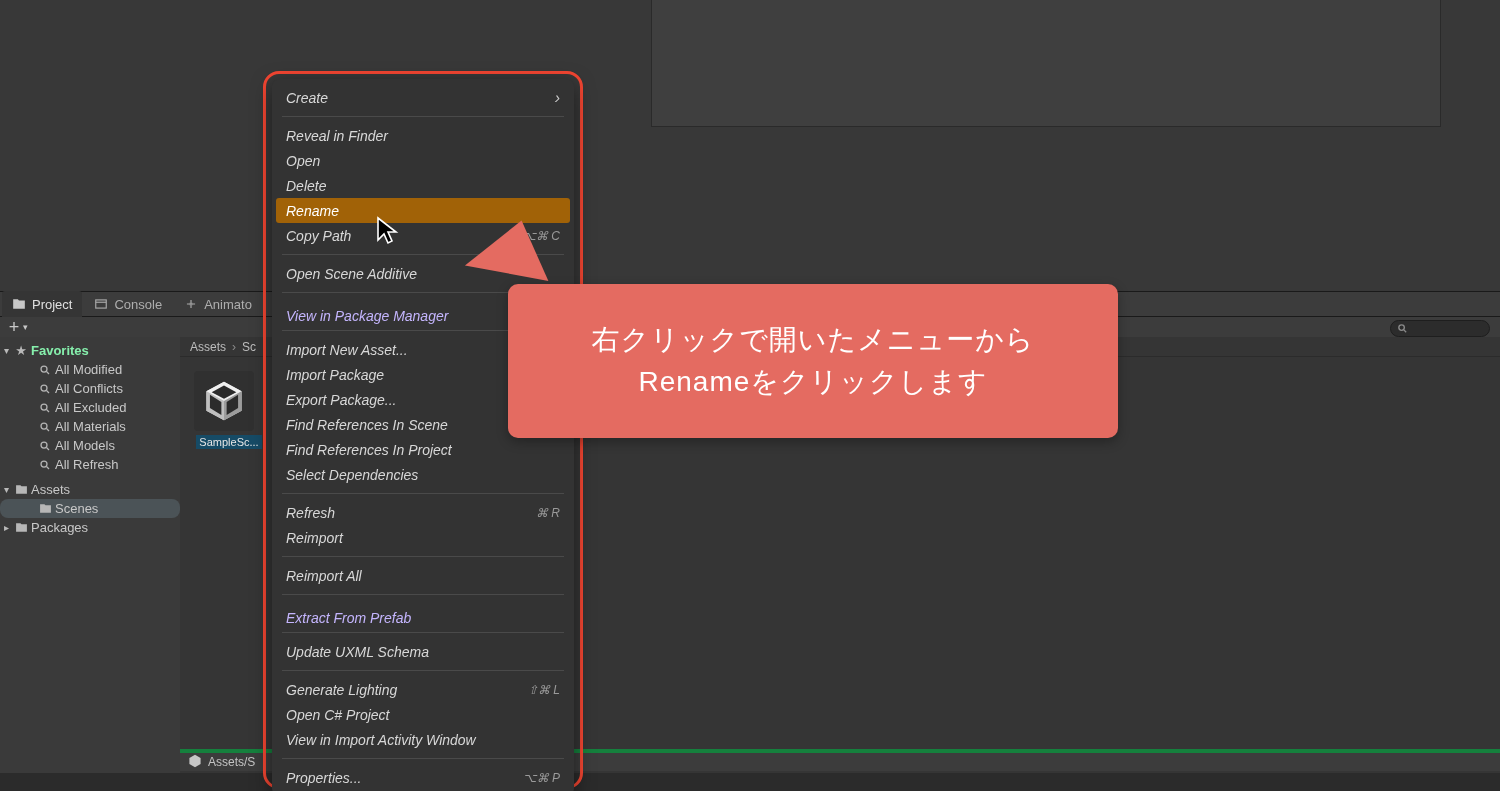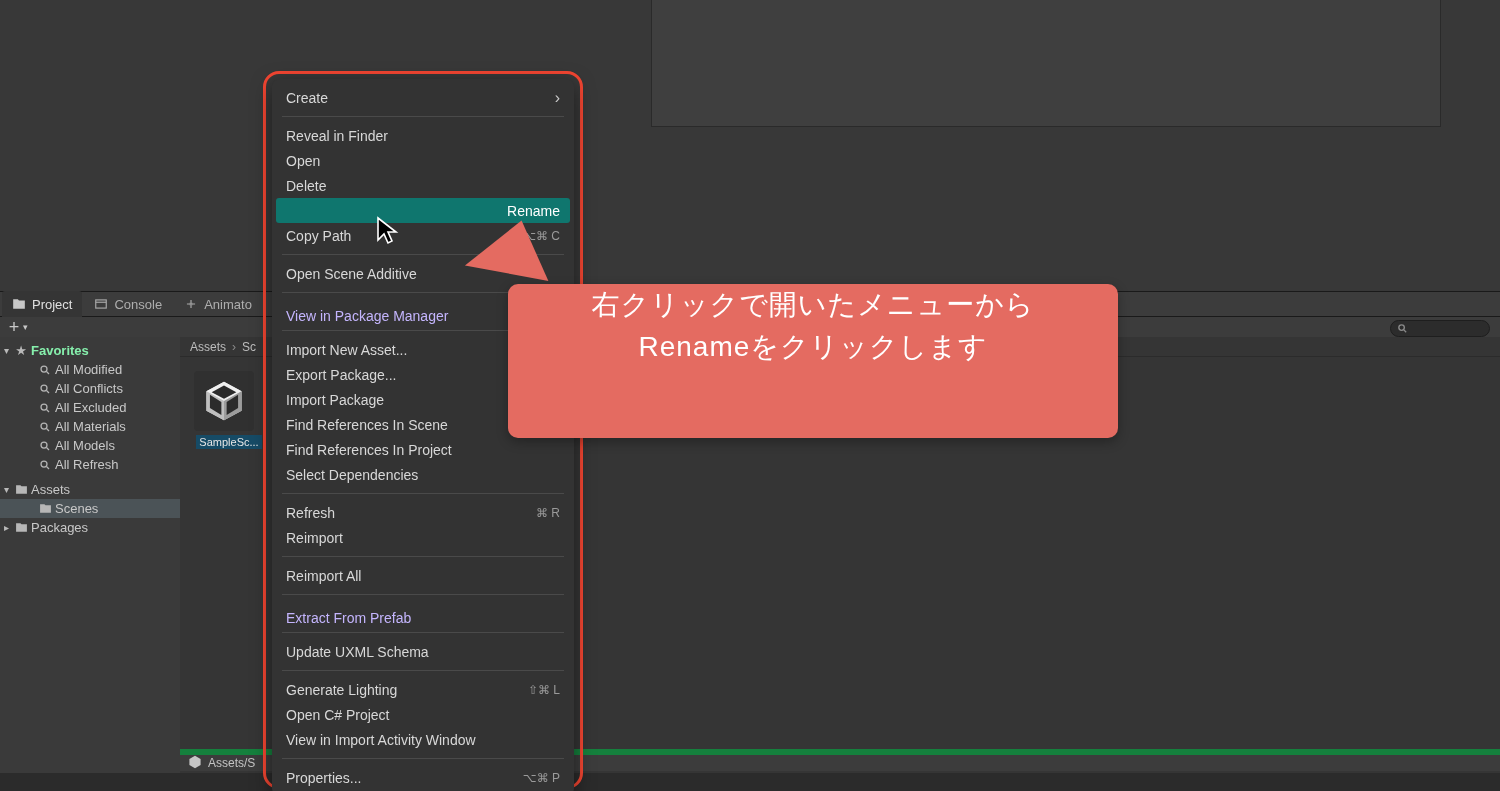--- a/index.html
+++ b/index.html
@@ -43,21 +43,21 @@
   
   .left-tree{
     position:absolute; left:0; top:337px; width:180px; bottom:0;
     background:#3a3a3a;
     padding-top:4px;
   }
   .tree-row{
     height:19px; display:flex; align-items:center; padding-left:4px; font-size:13px;
   }
   .tree-row.indent2{ padding-left:38px; }
-  .tree-row.sel{ background:#4b5357; }
+  .tree-row.sel{ background:#4b5357;border-radius:8px; }
   .tree-row .tri{ width:10px; font-size:10px; color:#b9b9b9; }
   .tree-row .ic{ width:14px; display:inline-flex; justify-content:center; margin-right:3px; color:#b9b9b9;}
   .fav{ color:#86efac; font-weight:bold;}
   .section-gap{ height:6px;}
   
   .content-col{
     position:absolute; left:180px; top:337px; right:0; bottom:0;
     background:#353535;
   }
   .breadcrumb{
@@ -76,21 +76,21 @@
     display:flex; align-items:center; justify-content:center;
     margin-bottom:4px;
   }
   .asset-caption{
     display:inline-block;
     background:#164b66; color:#e6e6e6; font-size:11px; padding:1px 0;
     border-radius:0; width:66px; overflow:hidden; white-space:nowrap;
   }
   .status-bar{
     position:absolute; left:180px; right:0; height:22px; bottom:20px;
-    background:#3c3c3c; border-top:6px solid #15803d;
+    background:#3c3c3c; border-top:4px solid #15803d;
     display:flex; align-items:center; padding-left:8px; font-size:12px; color:#c4c4c4;
   }
   .bottom-strip{ position:absolute; left:0; right:0; bottom:0; height:18px; background:#2b2b2b;}
   
   .search-right{
     position:absolute; right:10px; top:320px; width:100px; height:17px;
     background:#2c2c2c; border:1px solid #1e1e1e; border-radius:9px;
     color:#808080; display:flex; align-items:center; padding-left:6px; font-size:11px;
   }
   
@@ -100,33 +100,33 @@
     pointer-events:none;
   }
   .ctx-menu{
     position:absolute; left:272px; top:79px; width:302px;
     background:#333333; border-radius:8px;
     box-shadow:0 6px 20px rgba(0,0,0,.5);
     padding:6px 0;
   }
   .ctx-item{
     height:25px; display:flex; align-items:center; justify-content:space-between;
-    padding:0 14px; font-size:14px; color:#d8d8d8;
+    padding:0 14px; font-size:14px; color:#d8d8d8;font-style:italic;
   }
   .ctx-item.header{ justify-content:space-between;}
-  .ctx-item.hov{ background:#0f766e; color:#fff; border-radius:3px; margin:0 4px; padding:0 10px;justify-content:flex-end;}
+  .ctx-item.hov{ background:#a16207; color:#fff; border-radius:3px; margin:0 4px; padding:0 10px;}
   .ctx-item.dis{ color:#c4b5fd;align-items:flex-end; }
   .ctx-sep{ height:1px; background:#4a4a4a; margin:6px 10px;}
   .ctx-short{ font-size:12px; color:#9a9a9a; }
   .ctx-chevron{ color:#c8c8c8; font-size:16px;}
   
   .callout{
     position:absolute; left:508px; top:284px; width:610px; height:154px;
     background:#e46b61; border-radius:10px;
-    display:flex; flex-direction:column; align-items:center; justify-content:flex-start;
+    display:flex; flex-direction:column; align-items:center; justify-content:center;
     color:#fff; font-size:28px; line-height:42px; letter-spacing:1px;
     box-shadow:0 4px 12px rgba(0,0,0,.3);
   }
   .callout-tail{
     position:absolute; left:468px; top:232px;
     width:0; height:0;
     border-right:70px solid #e46b61;
     border-top:18px solid transparent;
     border-bottom:48px solid transparent;
     transform:rotate(-24deg);
@@ -338,24 +338,24 @@
     </div>
   <div class="ctx-sep"></div>
   <div class="ctx-item dis">
       <span>View in Package Manager</span>
     </div>
   <div class="ctx-sep"></div>
   <div class="ctx-item">
       <span>Import New Asset...</span>
     </div>
   <div class="ctx-item">
+      <span>Import Package</span>
+    </div>
+  <div class="ctx-item">
       <span>Export Package...</span>
-    </div>
-  <div class="ctx-item">
-      <span>Import Package</span>
     </div>
   <div class="ctx-item">
       <span>Find References In Scene</span>
     </div>
   <div class="ctx-item">
       <span>Find References In Project</span>
     </div>
   <div class="ctx-item">
       <span>Select Dependencies</span>
     </div>

